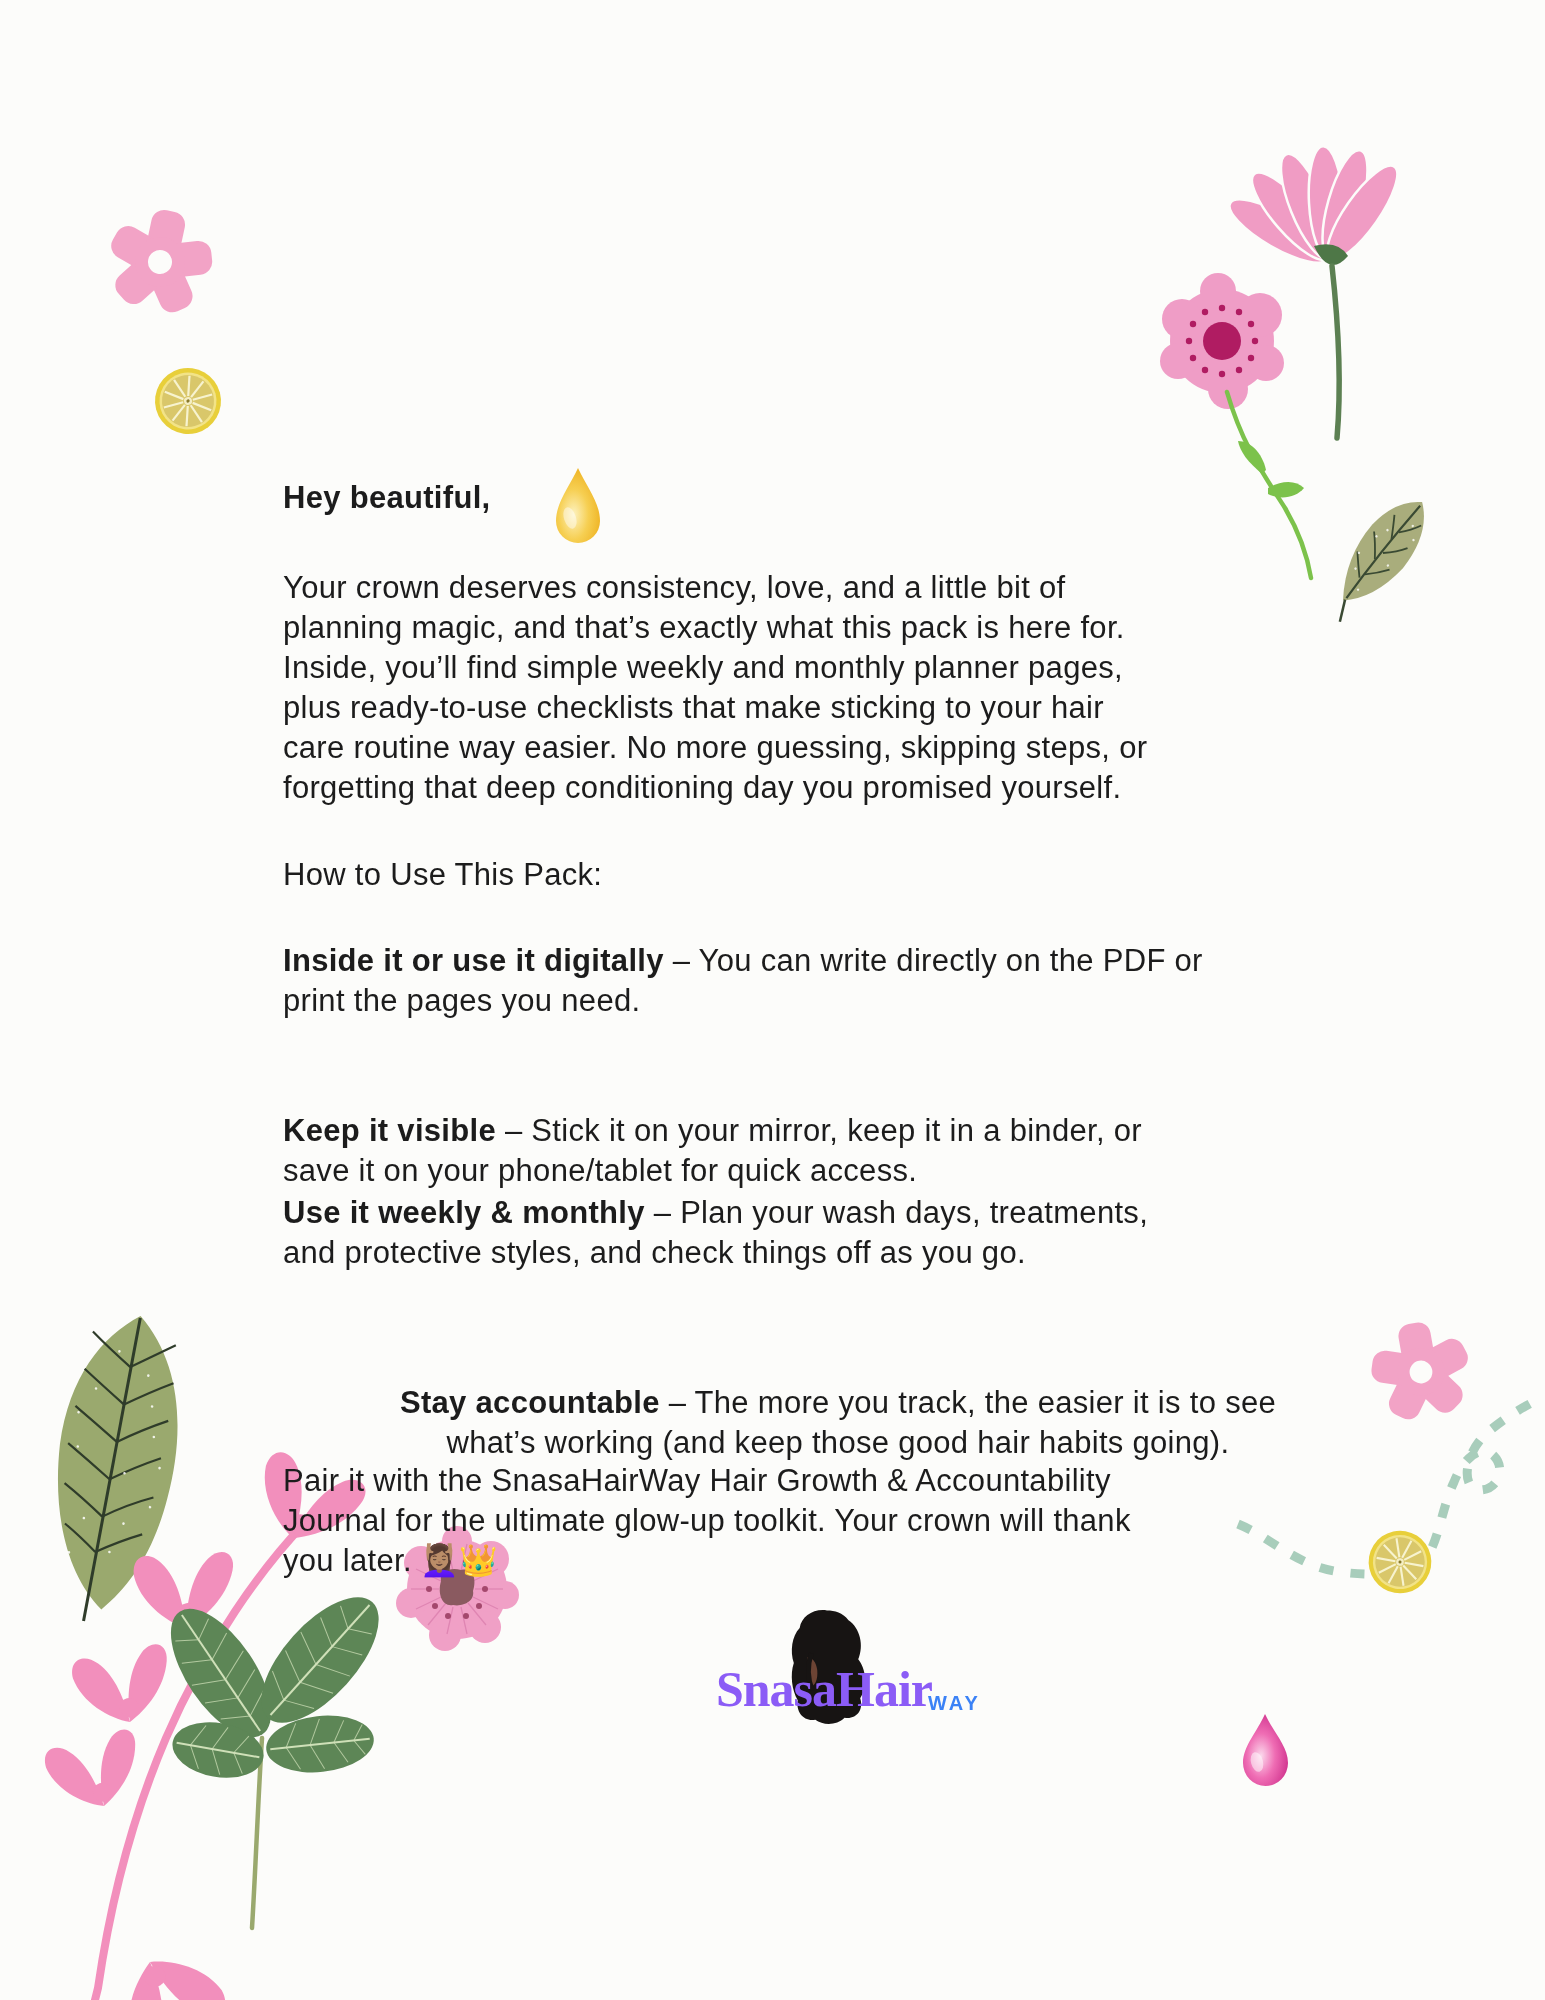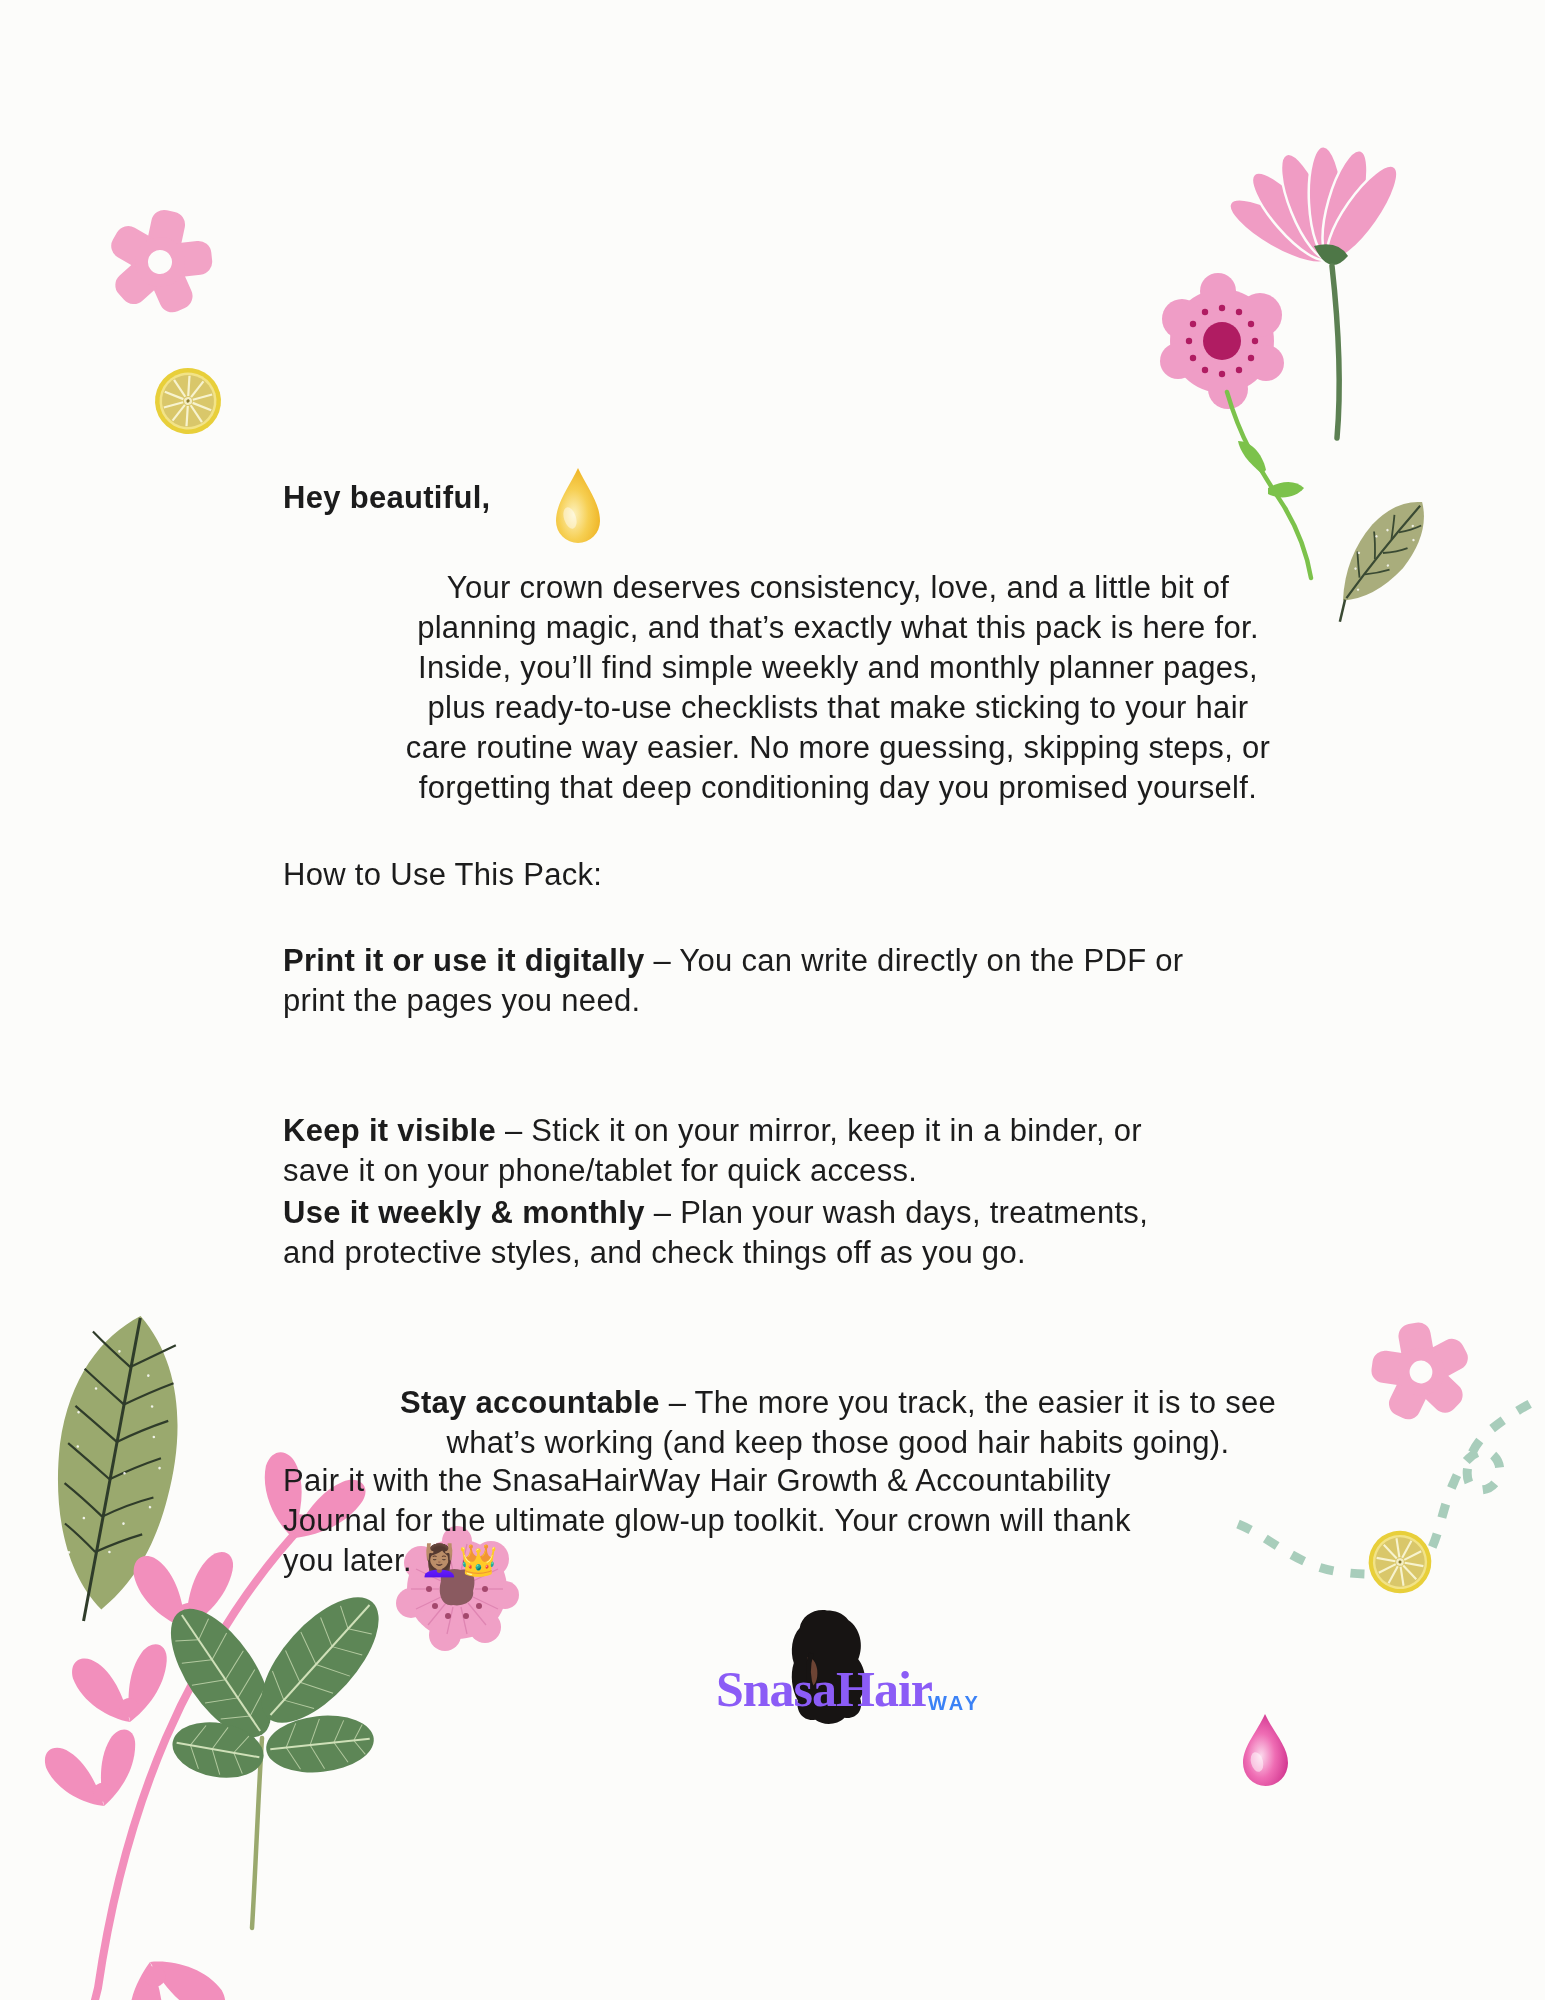--- a/index.html
+++ b/index.html
@@ -11,21 +11,21 @@
     font-family:"Liberation Sans","DejaVu Sans",sans-serif;
     color:#1c1c1c;
   }
   .decor{position:absolute;left:0;top:0;}
   .content p,.content h1,.content h2{
     position:absolute;left:283px;width:1110px;margin:0;
     font-size:31px;line-height:40px;letter-spacing:.3px;
     white-space:pre-line;
   }
   .greeting{top:478px;font-size:33px;font-weight:700;letter-spacing:.2px;}
-  .intro{top:568px;text-align:center;}
+  .intro{top:568px;}
   .section-heading{top:855px;font-size:31px;font-weight:400;}
   .tip-1{top:941px;}
   .tip-2{top:1111px;}
   .tip-3{top:1193px;}
   .tip-4{top:1383px;text-align:center;}
   .closing{top:1461px;}
   .tip strong{font-weight:700;}
   .logo{position:absolute;left:700px;top:1598px;width:330px;height:160px;}
   .hair{position:absolute;left:86px;top:10px;}
   .brand{
@@ -362,21 +362,21 @@
   <div class="content">
     <h1 class="greeting">Hey beautiful,</h1>
     <p class="intro">Your crown deserves consistency, love, and a little bit of
 planning magic, and that’s exactly what this pack is here for.
 Inside, you’ll find simple weekly and monthly planner pages,
 plus ready-to-use checklists that make sticking to your hair
 care routine way easier. No more guessing, skipping steps, or
 forgetting that deep conditioning day you promised yourself.</p>
     <h2 class="section-heading">How to Use This Pack:</h2>
 
-    <p class="tip tip-1"><strong>Print it or use it digitally</strong><span> – You can write directly on the PDF or
+    <p class="tip tip-1"><strong>Inside it or use it digitally</strong><span> – You can write directly on the PDF or
 print the pages you need.</span></p>
     <p class="tip tip-2"><strong>Keep it visible</strong><span> – Stick it on your mirror, keep it in a binder, or
 save it on your phone/tablet for quick access.</span></p>
     <p class="tip tip-3"><strong>Use it weekly &amp; monthly</strong><span> – Plan your wash days, treatments,
 and protective styles, and check things off as you go.</span></p>
     <p class="tip tip-4"><strong>Stay accountable</strong><span> – The more you track, the easier it is to see
 what’s working (and keep those good hair habits going).</span></p>
 
     <p class="closing">Pair it with the SnasaHairWay Hair Growth &amp; Accountability
 Journal for the ultimate glow-up toolkit. Your crown will thank

